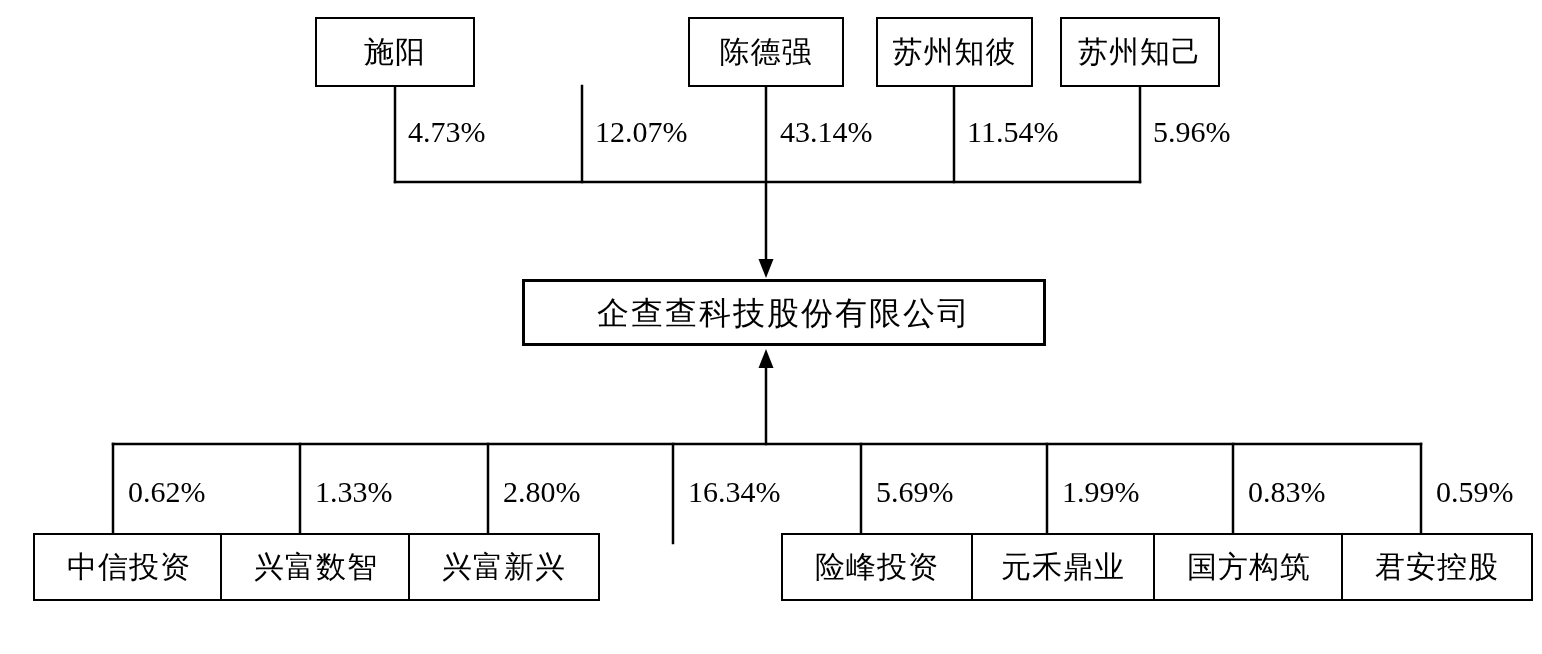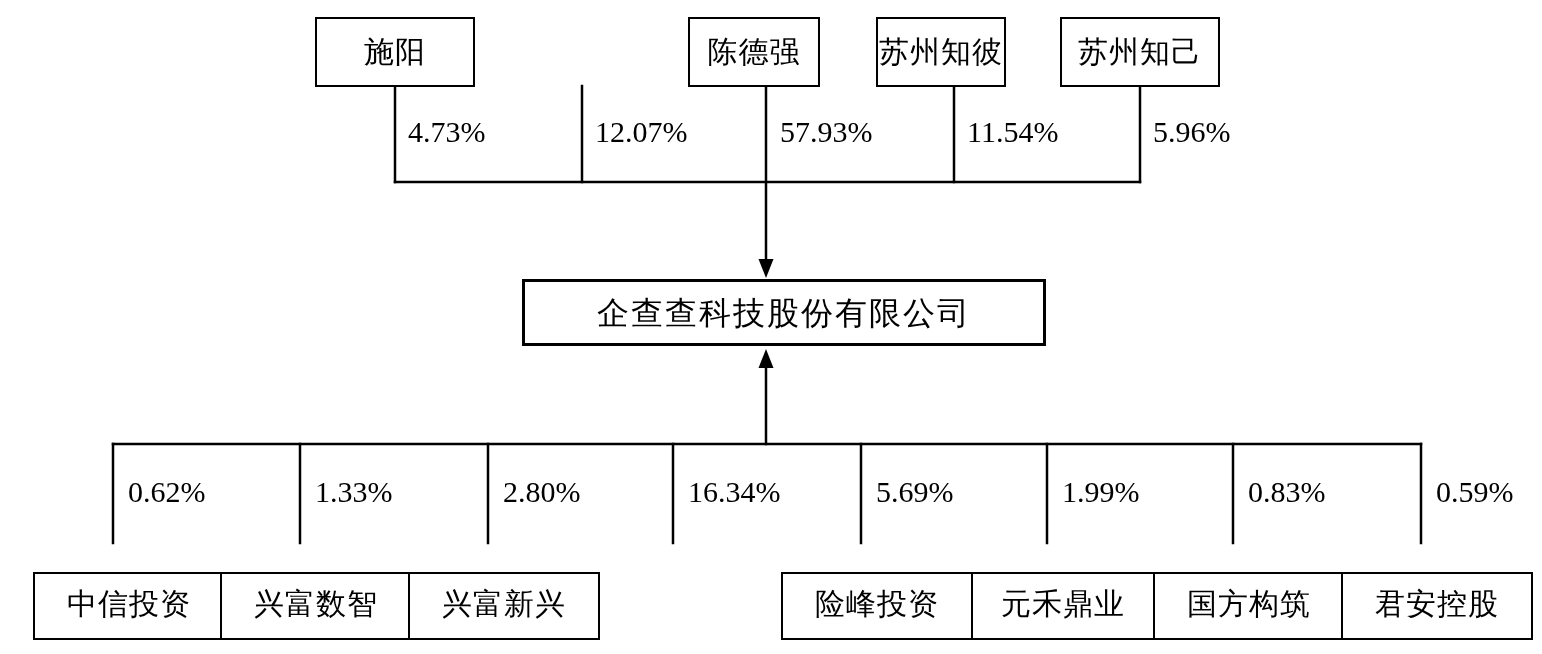--- a/index.html
+++ b/index.html
@@ -35,24 +35,23 @@
     font-size: 30px;
     line-height: 1;
     letter-spacing: 1px;
     white-space: nowrap;
   }
   .node.top-row {
     top: 17px;
     height: 70px;
   }
   .node.bottom-row {
-    top: 572px;
+    top: 533px;
     height: 68px;
     width: 192px;
-    font-family: Liberation Mono, monospace;
   }
   .node.company {
     left: 522px;
     top: 279px;
     width: 524px;
     height: 67px;
     border-width: 3px;
     font-size: 32px;
     letter-spacing: 2px;
   }
@@ -96,33 +95,33 @@
     </g>
     <g fill="#000000" stroke="none">
       <polygon points="766,278 758.5,259 773.5,259"></polygon>
       <polygon points="766,349 758.5,368 773.5,368"></polygon>
     </g>
   </svg>
 
   <div class="node top-row" style="left:315px;width:160px">
     <span>施阳</span>
   </div>
-  <div class="node top-row" style="left:688px;width:132px">
+  <div class="node top-row" style="left:688px;width:156px">
     <span>陈德强</span>
   </div>
-  <div class="node top-row" style="left:876px;width:130px">
+  <div class="node top-row" style="left:876px;width:157px">
     <span>苏州知彼</span>
   </div>
   <div class="node top-row" style="left:1060px;width:160px">
     <span>苏州知己</span>
   </div>
 
   <div class="pct top-row" style="left:408px">4.73%</div>
   <div class="pct top-row" style="left:595px">12.07%</div>
-  <div class="pct top-row" style="left:780px">57.93%</div>
+  <div class="pct top-row" style="left:780px">43.14%</div>
   <div class="pct top-row" style="left:967px">11.54%</div>
   <div class="pct top-row" style="left:1153px">5.96%</div>
 
   <div class="node company">
     <span>企查查科技股份有限公司</span>
   </div>
 
   <div class="pct bottom-row" style="left:128px">0.62%</div>
   <div class="pct bottom-row" style="left:315px">1.33%</div>
   <div class="pct bottom-row" style="left:503px">2.80%</div>

